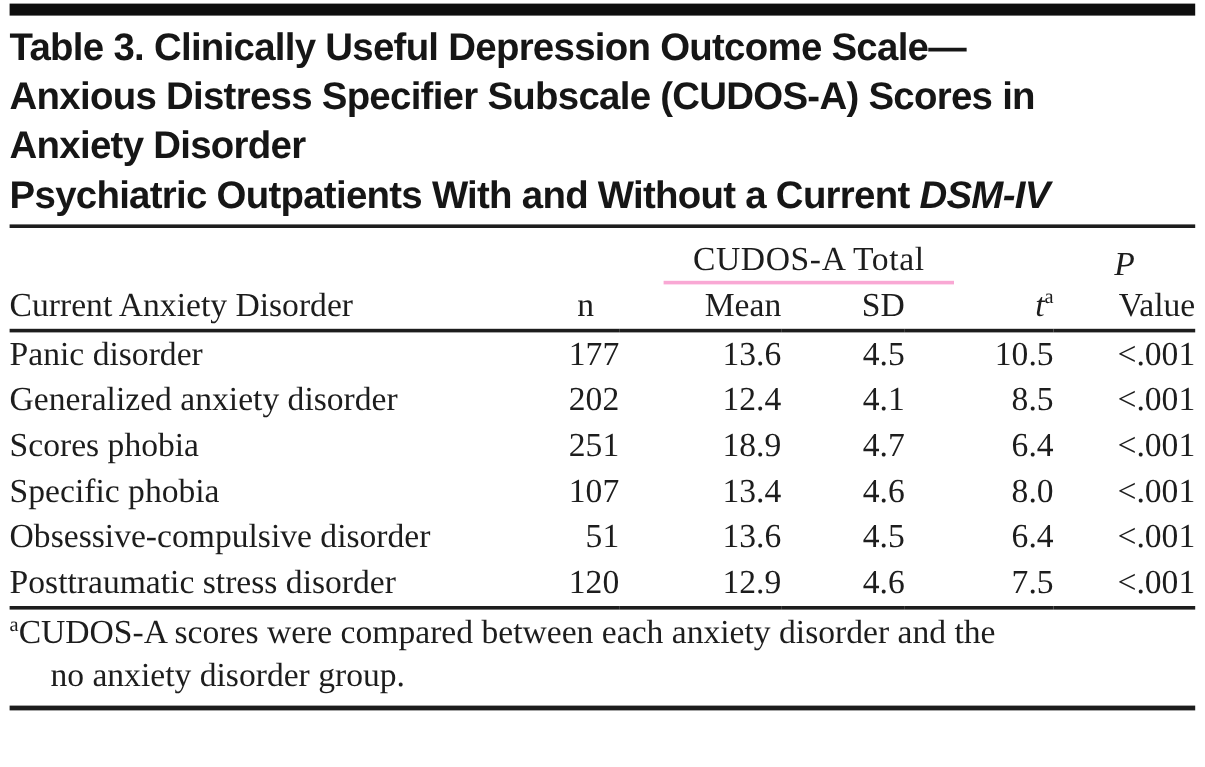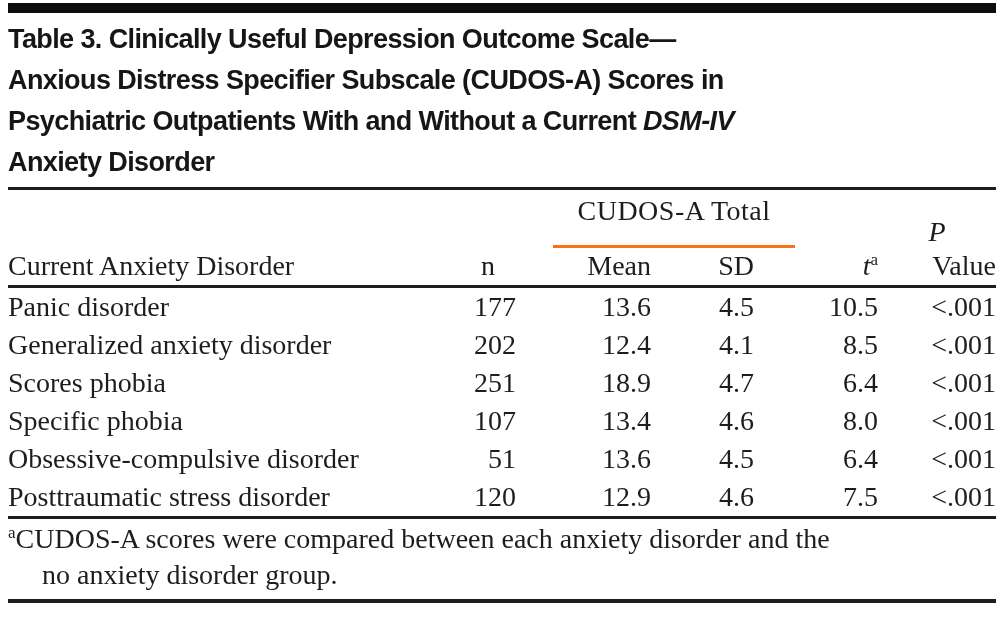--- a/index.html
+++ b/index.html
@@ -11,21 +11,21 @@
     overflow: hidden;
   }
   .page { padding: 0 8px; }
 
   .topbar { margin-top: 3px; height: 10px; background: #0e0e0e; }
 
   .title-block {
     margin-top: 6px;
     font-family: "Liberation Sans", sans-serif;
     font-weight: 700;
-    font-size: 27px;
+    font-size: 32px;
     line-height: 41px;
     letter-spacing: -0.6px;
     color: #161616;
     white-space: nowrap;
   }
   .title-line { white-space: nowrap; }
   .ital { font-style: italic; }
 
   .title-rule { height: 3px; background: #1d1d1d; margin-top: 4px; }
 
@@ -37,22 +37,22 @@
     font-size: 28px;
     color: #1d1d1d;
   }
   table.stats td { padding: 0; overflow: visible; }
 
   tr.spanner-row td { height: 42px; vertical-align: bottom; }
   .spanner-inner {
     margin-left: 37px;
     margin-right: -41px;
     text-align: center;
-    border-bottom: 3px solid #f97316;
-    padding-bottom: 18px;
+    border-bottom: 3px solid #f9a8d4;
+    padding-bottom: 1px;
     letter-spacing: 0.5px;
   }
   .p-top { text-align: center; font-style: italic; padding-bottom: 1px; }
 
   tr.colhead-row td {
     height: 34px;
     vertical-align: bottom;
     border-bottom: 3px solid #1d1d1d;
     padding-bottom: 3px;
     margin-top: 28px;
@@ -86,22 +86,22 @@
 </head>
 <body>
 
 <div class="page">
 
   <div class="topbar"></div>
 
   <div class="title-block">
     <div class="title-line">Table 3. Clinically Useful Depression Outcome Scale—</div>
     <div class="title-line">Anxious Distress Specifier Subscale (CUDOS-A) Scores in</div>
+    <div class="title-line">Anxiety Disorder</div>
     <div class="title-line"><span>Psychiatric Outpatients With and Without a Current </span><span class="ital">DSM-IV</span></div>
-    <div class="title-line">Anxiety Disorder</div>
   </div>
 
   <div class="title-rule"></div>
 
   <table class="stats">
     <colgroup>
       <col style="width:452px">
         <col style="width:56px">
         <col style="width:135px">
       <col style="width:103px">

